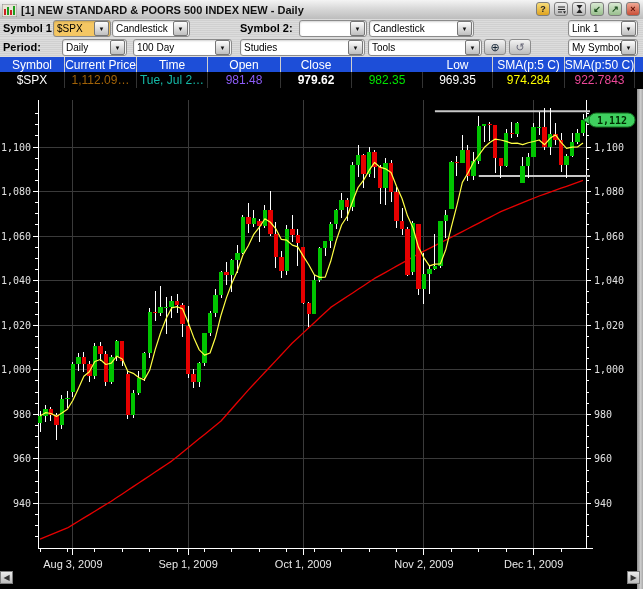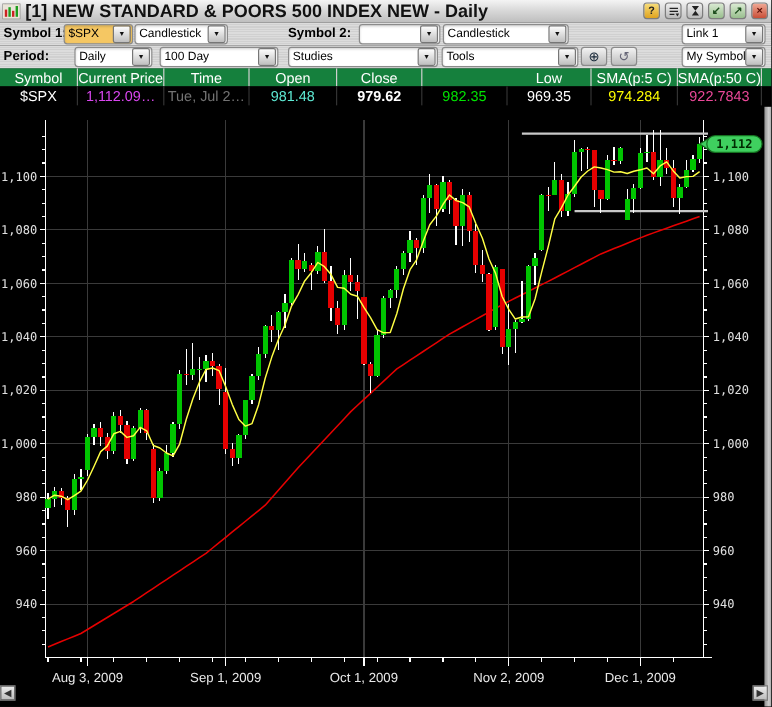--- a/index.html
+++ b/index.html
@@ -3,21 +3,21 @@
 <meta charset="utf-8">
 <style>
   html,body{margin:0;padding:0;background:#222;}
   .window{position:relative;width:643px;height:589px;background:#000;overflow:hidden;
           font-family:"Liberation Sans",sans-serif;-webkit-font-smoothing:antialiased;}
   
   .titlebar{position:absolute;left:0;top:0;width:643px;height:19px;
     background:linear-gradient(#f4f4f4,#d9d9d9 45%,#bdbdbd);border-bottom:1px solid #7a7a7a;
     display:flex;align-items:center;}
   .app-icon{width:15px;height:13px;margin:0 4px 0 2px;display:inline-block;}
-  .wtitle{font-size:15px;font-weight:bold;color:#111;white-space:nowrap;}
+  .wtitle{font-size:11px;font-weight:bold;color:#111;white-space:nowrap;}
   .winbtns{position:absolute;right:3px;top:2px;display:flex;gap:4px;}
   .wbtn{width:14px;height:14px;border:1px solid #7d7d7d;border-radius:3px;
     display:flex;align-items:center;justify-content:center;font-size:9px;font-weight:bold;
     background:linear-gradient(#efefef,#b9b9b9);color:#222;padding:0;cursor:default;}
   .wbtn.help{background:linear-gradient(#f7dd7a,#dfa31f);}
   .wbtn.green{background:linear-gradient(#d9ead2,#99bf8e);color:#1d4d1d;}
   .wbtn.close{background:linear-gradient(#f0a894,#c94f38);color:#5d0f06;}
   
   .trow{position:absolute;left:0;width:643px;height:19px;
     background:repeating-linear-gradient(#dcdcdc 0 1px,#d0d0d0 1px 2px);
@@ -28,21 +28,21 @@
     border-radius:3px;display:flex;align-items:center;box-shadow:inset 0 1px 2px rgba(0,0,0,.18);}
   .combo .txt{flex:1;font-size:10px;color:#000;padding:0 3px;white-space:nowrap;overflow:hidden;}
   .combo .cbtn{width:13px;height:13px;margin-right:1px;border:1px solid #767676;border-radius:2px;
     background:linear-gradient(#fdfdfd,#bfbfbf);display:flex;align-items:center;justify-content:center;
     font-size:6px;color:#111;flex:none;}
   .combo.hl{background:#f5c763;}
   .toolbtn{position:absolute;top:1px;height:16px;width:22px;border:1px solid #8b8b8b;border-radius:3px;
     background:linear-gradient(#f2f2f2,#bdbdbd);display:flex;align-items:center;justify-content:center;
     font-size:11px;color:#123;padding:0;}
   
-  .qhead{position:absolute;left:0;top:57px;width:643px;height:15px;background:#15803d;display:flex;}
+  .qhead{position:absolute;left:0;top:57px;width:643px;height:15px;background:#1d4ed8;display:flex;}
   .qrow {position:absolute;left:0;top:72px;width:643px;height:16px;background:#000;display:flex;}
   .qcell{height:100%;display:flex;align-items:center;justify-content:center;font-size:12px;
     color:#fff;white-space:nowrap;overflow:hidden;box-sizing:border-box;border-right:1px solid #b9b9b9;}
   .qhead .qcell{border-right:1px solid #cfcfcf;}
   
   .chartwrap{position:absolute;left:0;top:88px;width:643px;height:501px;background:#000;}
   svg text{user-select:none;}
   .rstrip{position:absolute;right:0;top:89px;width:6px;height:500px;
     background:linear-gradient(90deg,#8f8f8f,#cdcdcd 60%,#a8a8a8);}
   .scrollbtn{position:absolute;width:13px;height:13px;border:1px solid #7e7e7e;
@@ -166,23 +166,23 @@
       <div class="qcell" style="width: 71px;">Time</div>
       <div class="qcell" style="width: 73px;">Open</div>
       <div class="qcell" style="width: 71px;">Close</div>
       <div class="qcell" style="width: 71px; margin-top: 44px;">High</div>
       <div class="qcell" style="width: 70px;">Low</div>
       <div class="qcell" style="width: 72px;">SMA(p:5 C)</div>
       <div class="qcell" style="width: 70px;">SMA(p:50 C)</div>
     </div>
   <div class="qrow" id="qrow">
       <div class="qcell" style="width: 65px; border-right: 1px solid rgb(51, 51, 51); color: rgb(255, 255, 255);">$SPX</div>
-      <div class="qcell" style="width: 72px; border-right: 1px solid rgb(51, 51, 51); color: #d946ef;">1,112.09…</div>
-      <div class="qcell" style="width: 71px; border-right: 1px solid rgb(51, 51, 51); color: #737373;">Tue, Jul 2…</div>
-      <div class="qcell" style="width: 73px; border-right: 1px solid rgb(51, 51, 51); color: #5eead4;">981.48</div>
+      <div class="qcell" style="width: 72px; border-right: 1px solid rgb(51, 51, 51); color: #a16207;">1,112.09…</div>
+      <div class="qcell" style="width: 71px; border-right: 1px solid rgb(51, 51, 51); color: #14b8a6;">Tue, Jul 2…</div>
+      <div class="qcell" style="width: 73px; border-right: 1px solid rgb(51, 51, 51); color: #8b5cf6;">981.48</div>
       <div class="qcell" style="width: 71px; border-right: 1px solid rgb(51, 51, 51); color: rgb(255, 255, 255); font-weight: bold;">979.62</div>
       <div class="qcell" style="width: 71px; border-right: 1px solid rgb(51, 51, 51); color: rgb(0, 228, 0);">982.35</div>
       <div class="qcell" style="width: 70px; border-right: 1px solid rgb(51, 51, 51); color: rgb(255, 255, 255);">969.35</div>
       <div class="qcell" style="width: 72px; border-right: 1px solid rgb(51, 51, 51); color: rgb(255, 255, 0);">974.284</div>
       <div class="qcell" style="width: 70px; border-right: 1px solid rgb(51, 51, 51); color: #ec4899;">922.7843</div>
     </div>
 
   <div class="chartwrap">
     <svg id="chartsvg" width="643" height="501">
         <g>

